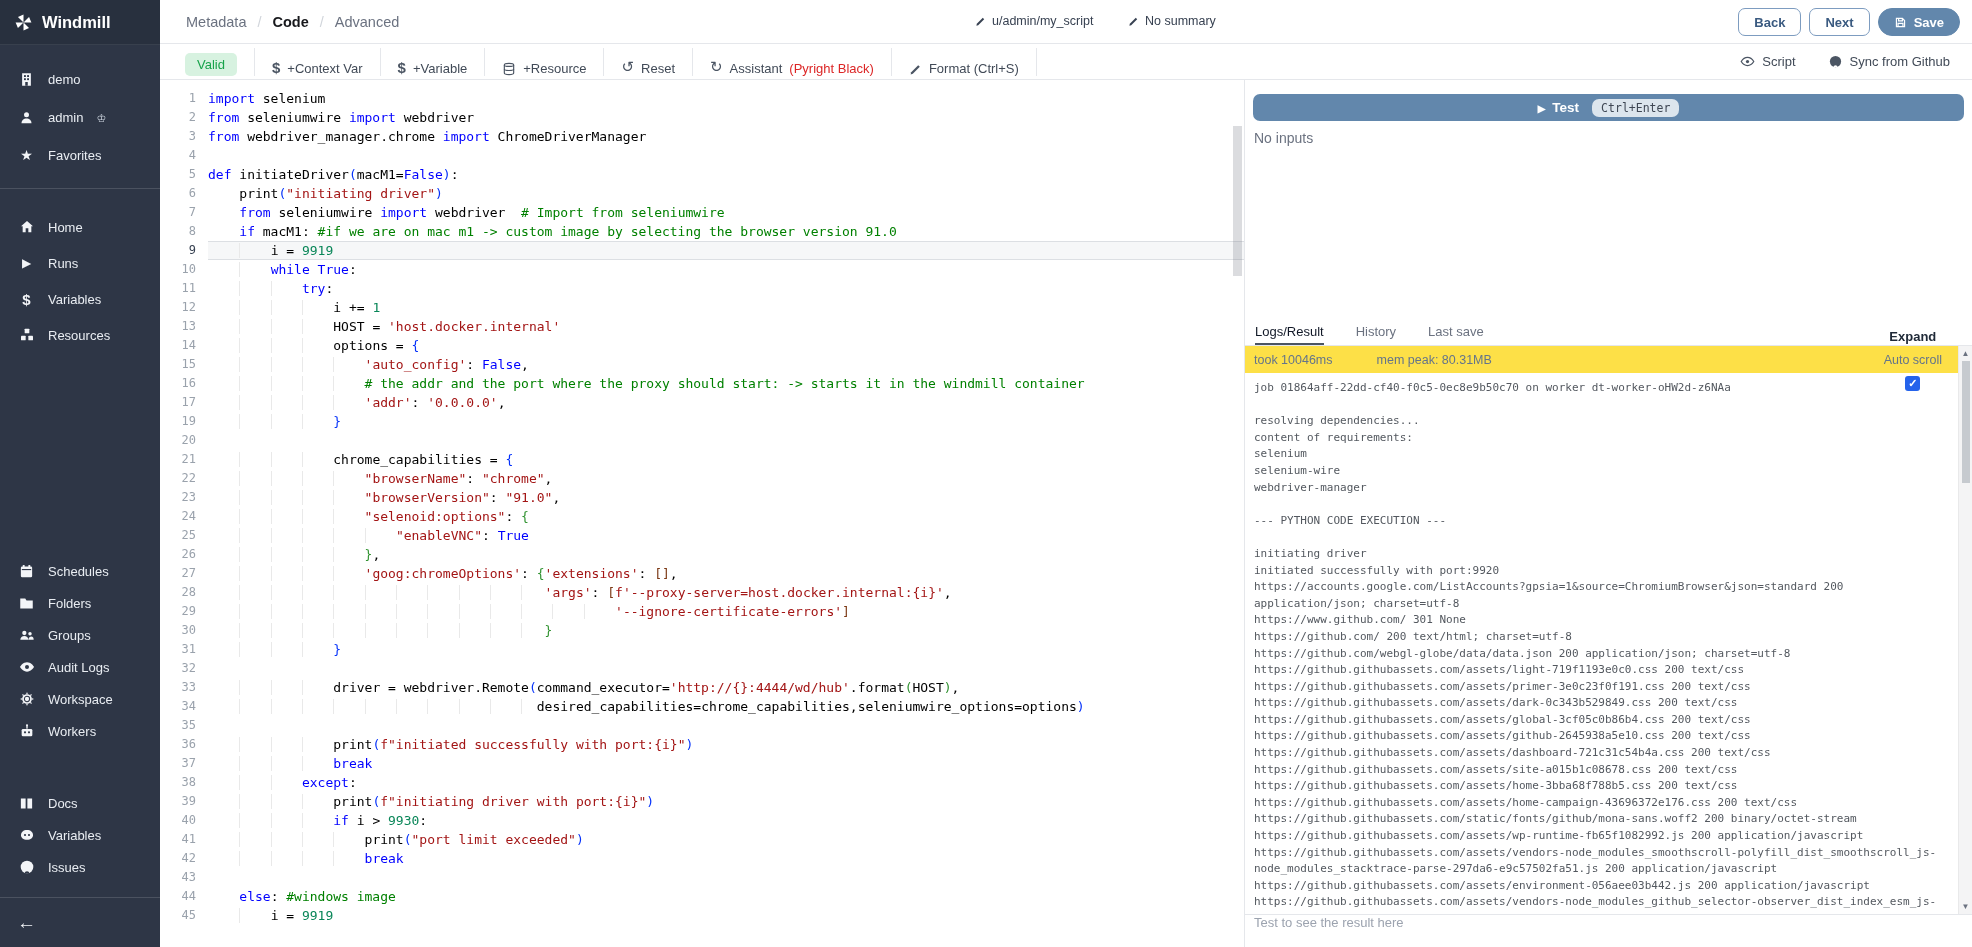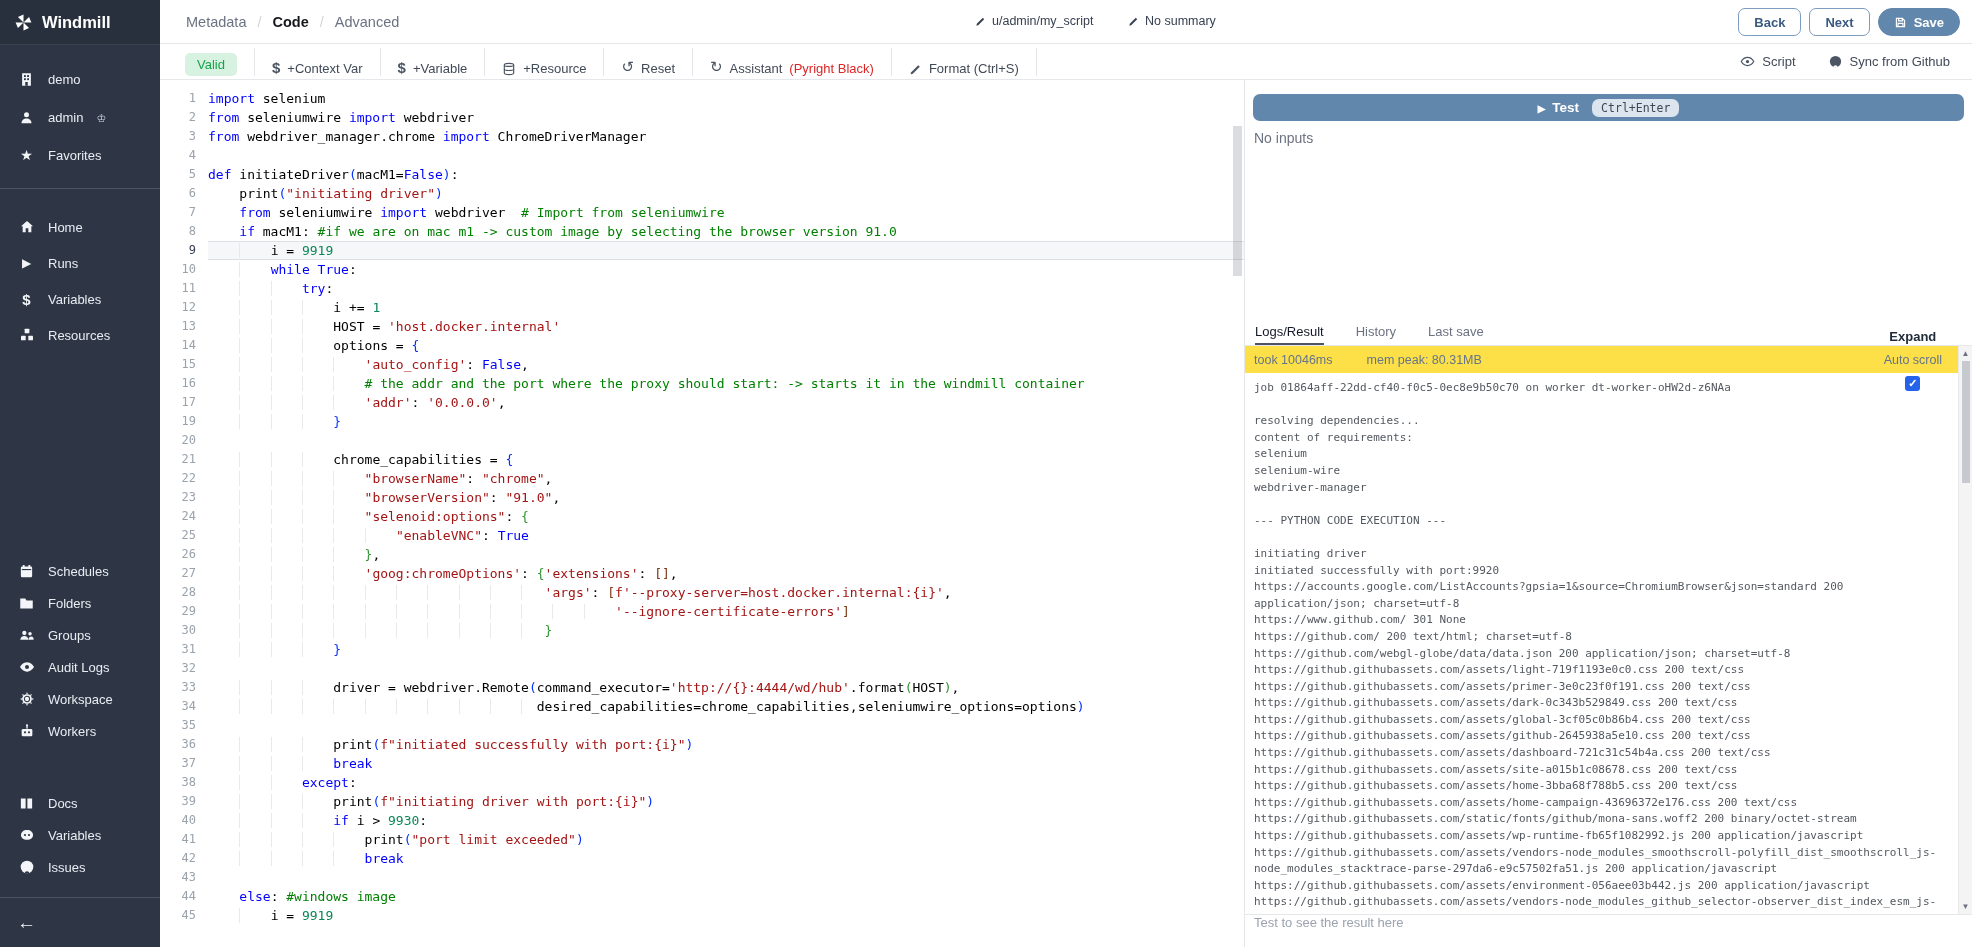--- a/index.html
+++ b/index.html
@@ -70,21 +70,21 @@
   .test-btn .tri::after{content:"▶";font-size:10px}
   .kbd{background:rgba(255,255,255,.78);color:#3f4754;font-family:"DejaVu Sans Mono",monospace;font-size:11.5px;
        font-weight:400;padding:2px 9px;border-radius:7px;}
   .no-inputs{position:absolute;left:9px;top:50px;font-size:14px;color:#6b7280;}
   .tabbar{position:absolute;left:0;top:238px;width:100%;height:28px;border-bottom:1px solid #e5e7eb;
           display:flex;gap:32px;padding-left:10px;font-size:13px;color:#6b7280;box-sizing:border-box;}
   .rtab{display:flex;align-items:center;height:100%;cursor:pointer;}
   .rtab.active{color:#111827;font-weight:500;box-shadow:inset 0 -2px 0 #4b5563;}
   .strip{position:absolute;left:0;top:266px;width:100%;height:27px;background:#fde047;display:flex;align-items:center;
          font-size:12.5px;color:#64748b;padding:0 30px 0 9px;box-sizing:border-box;}
-  .strip .mem{margin-left:34px;text-align:right;}
+  .strip .mem{margin-left:44px;text-align:right;}
   .strip .right{margin-left:auto;display:flex;align-items:center;gap:9px;flex-direction:column;}
   .expand{color:#1f2937;font-weight:700;font-size:13px;cursor:pointer;}
   .checkbox{width:15px;height:15px;border-radius:3px;background:var(--checkbox-blue,#2563eb);color:#fff;
             display:flex;align-items:center;justify-content:center;cursor:pointer;}
   .checkbox::after{content:"✓";font-size:11px;font-weight:bold;}
   .log{position:absolute;left:0;top:293px;width:713px;height:541px;overflow:hidden;margin:0;
        padding:7px 15px 0 9px;box-sizing:border-box;font-family:"DejaVu Sans Mono",monospace;font-size:11px;
        line-height:16.6px;color:#53585f;white-space:pre-wrap;overflow-wrap:break-word;}
   .vscroll{position:absolute;right:0;top:266px;width:14px;height:568px;background:#f4f4f5;border-left:1px solid #e9e9ea;box-sizing:border-box;}
   .sb-arrow{position:absolute;left:0;width:13px;height:13px;color:#6b7280;font-size:8px;display:flex;align-items:center;justify-content:center;cursor:pointer;}

